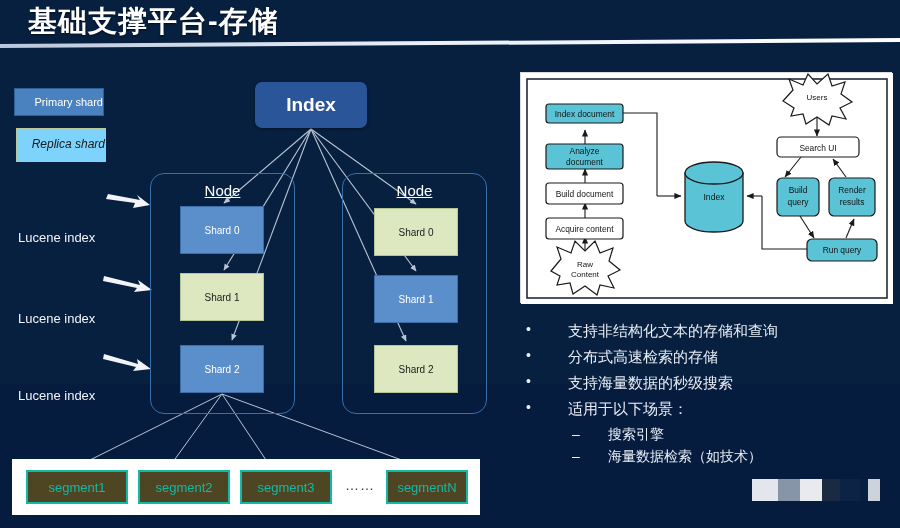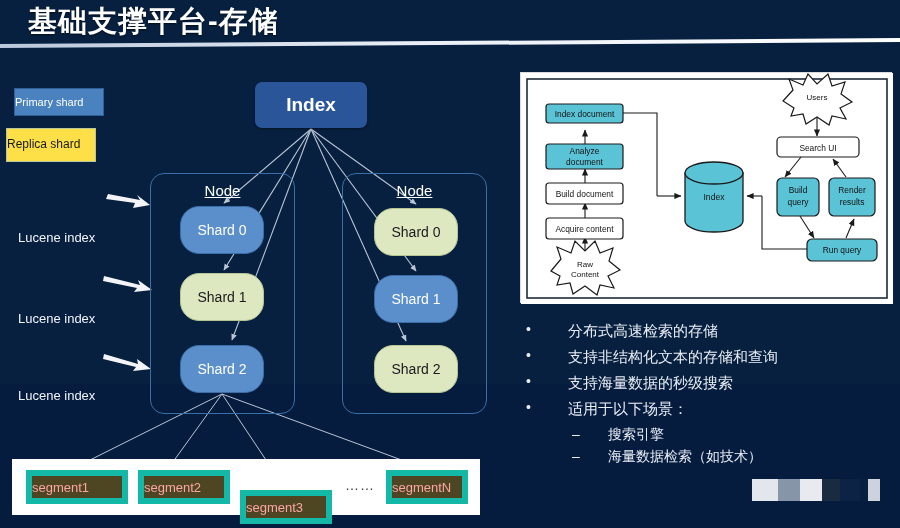--- a/index.html
+++ b/index.html
@@ -27,32 +27,32 @@
     position: absolute; left: 0px; top: 44px;
     width: 900px; height: 4px;
     background: linear-gradient(90deg,#b9c7dc 0%,#e9eef6 45%,#ffffff 100%);
     transform: rotate(-0.38deg);
     transform-origin: left center;
   }
 
   
   .legend-box {
     position: absolute;
-    display: flex; align-items: center; justify-content: flex-start;
+    display: flex; align-items: center; justify-content: flex-end;
     text-align: center; line-height: 1.12;
   }
   #legend-primary {
     left: 14px; top: 88px; width: 90px; height: 28px;
     background: #4a82c0; border: 1px solid #2f5f96;
     color: #ffffff; font-size: 11px;
   }
   #legend-replica {
-    left: 6px; top: 128px; width: 90px; height: 34px;
-    background: #fde047; border: 1px solid #b8c79a;
-    color: #18181a; font-size: 12px;
+    left: 16px; top: 128px; width: 90px; height: 34px;
+    background: #7dd3fc; border: 1px solid #b8c79a;
+    color: #18181a; font-size: 12px; font-style: italic;
   }
 
   .lucene-label {
     position: absolute; color: #f1f4f9; font-size: 13px; white-space: nowrap; margin-top: 43px;
   }
   #lucene-1 { left: 18px; top: 187px; }
   #lucene-2 { left: 18px; top: 268px; }
   #lucene-3 { left: 18px; top: 345px; }
 
   
@@ -75,21 +75,21 @@
   #node-right { left: 342px; top: 173px; }
   .node-label {
     position: absolute; top: 8px; width: 100%;
     text-align: center; color: #ffffff; font-size: 15px; text-decoration: underline;
   }
   #node-left .node-label  { text-indent: 0px; }
 
   .shard {
     position: absolute; width: 84px; height: 48px;
     display: flex; align-items: center; justify-content: center;
-    font-size: 14px; text-align: center; border-radius: 19px;
+    font-size: 10px; text-align: center;
   }
   .shard.primary { background: #5b8fcc; border: 1px solid #3b6ea8; color: #ffffff; }
   .shard.replica { background: #dde8c0; border: 1px solid #b4c492; color: #1a1a1c; }
   
   #l-shard0 { left: 180px; top: 206px; }
   #l-shard1 { left: 180px; top: 273px; }
   #l-shard2 { left: 180px; top: 345px; }
   
   #r-shard0 { left: 374px; top: 208px; }
   #r-shard1 { left: 374px; top: 275px; }
@@ -97,27 +97,27 @@
 
   
   #segments-panel {
     position: absolute; left: 12px; top: 459px;
     width: 468px; height: 56px;
     background: #ffffff;
   }
   .segment {
     position: absolute; top: 11px;
     height: 34px;
-    background: #4e4622; border: 6px solid #14b8a6;
-    display: flex; align-items: center; 
-    color: #fca5a5; font-size: 13px;
+    background: #4e4622; border: 2px solid #14b8a6;
+    display: flex; align-items: center; justify-content: center;
+    color: #14b8a6; font-size: 13px;
   }
   #seg1 { left: 14px;  width: 102px; }
   #seg2 { left: 126px; width: 92px; }
-  #seg3 { left: 228px; width: 92px; margin-top: 20px; }
+  #seg3 { left: 228px; width: 92px; }
   #segN { left: 374px; width: 82px; }
   #seg-dots {
     position: absolute; left: 324px; top: 18px; width: 48px;
     color: #3a3a3a; font-size: 14px; letter-spacing: 1px; text-align: center;
   }
 
   
   #connectors { position: absolute; left: 0; top: 0; width: 900px; height: 528px; pointer-events: none; }
 
   
@@ -326,22 +326,22 @@
         <line x1="279" y1="143" x2="293" y2="165"></line>
         <line x1="325" y1="165" x2="333" y2="146"></line>
       </g>
 
       <rect x="286" y="166" width="70" height="22" rx="5" fill="#5bc3d6" stroke="#1a1a1a" stroke-width="1.2"></rect>
       <text x="321" y="180" text-anchor="middle" font-family="'Liberation Sans',sans-serif" font-size="8.4" fill="#121212">Run query</text>
     </svg>
   </div>
 
   <div id="bullets">
+    <div class="bullet-l1">支持非结构化文本的存储和查询</div>
     <div class="bullet-l1">分布式高速检索的存储</div>
-    <div class="bullet-l1">支持非结构化文本的存储和查询</div>
     <div class="bullet-l1">支持海量数据的秒级搜索</div>
     <div class="bullet-l1">适用于以下场景：</div>
     <div class="bullet-l2">搜索引擎</div>
     <div class="bullet-l2">海量数据检索（如技术）</div>
   </div>
 
   <div id="censor">
       <i style="background: rgb(227, 230, 236); width: 26px;"></i>
       <i style="background: rgb(135, 149, 168); width: 22px;"></i>
       <i style="background: rgb(232, 234, 239); width: 22px;"></i>

